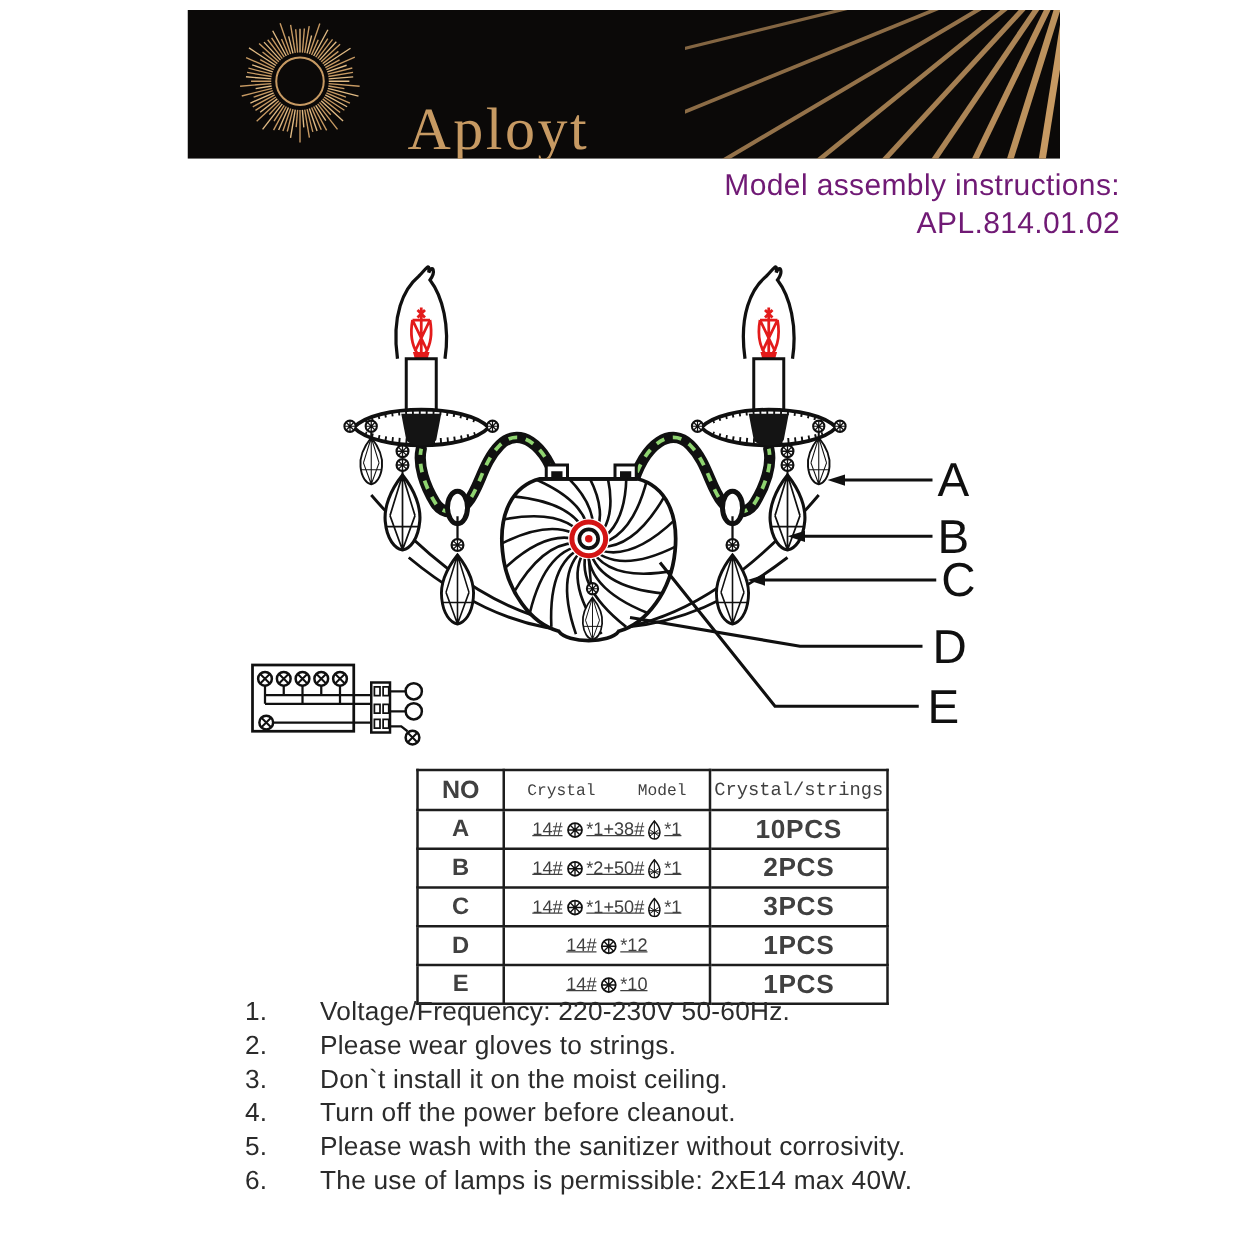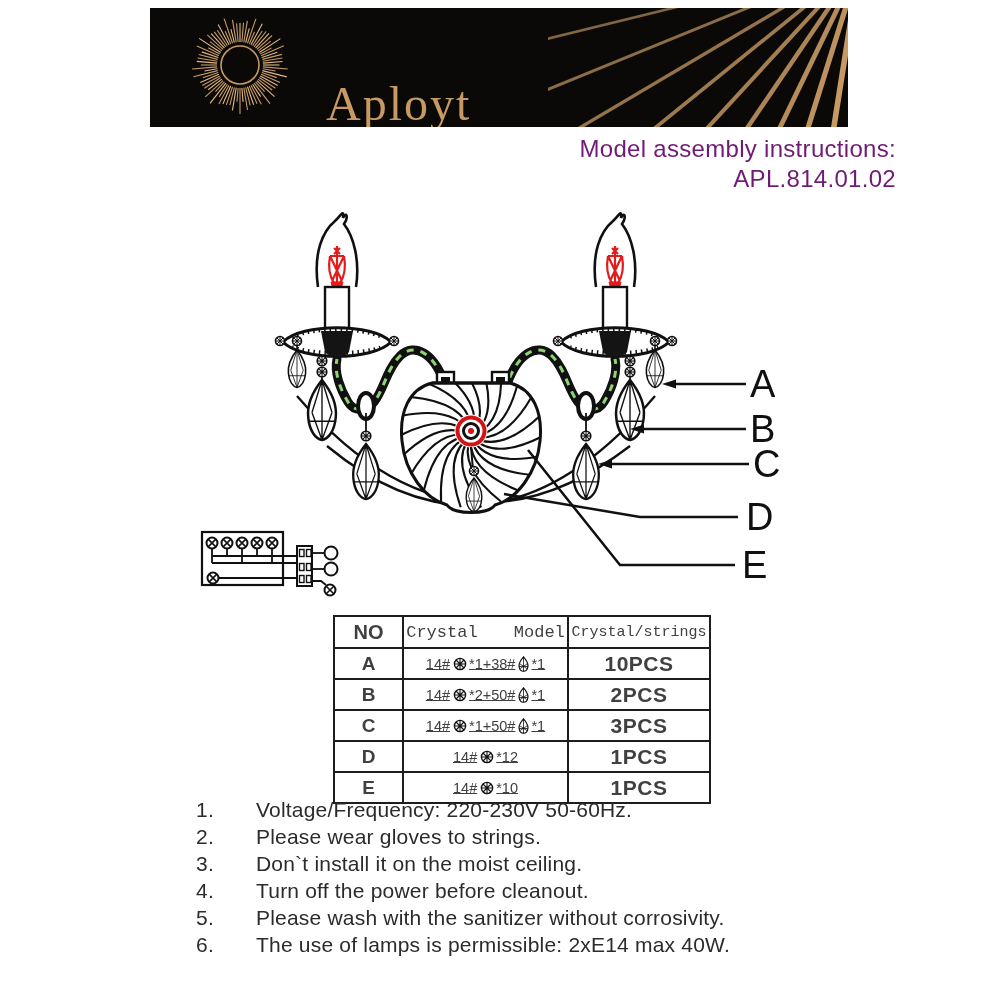--- a/index.html
+++ b/index.html
@@ -19,21 +19,21 @@
                color:#701a75;font-size:24px;font-weight:500;line-height:30px;letter-spacing:.3px;}
 
   
   #sconce{position:absolute;left:170px;top:200px;}
   #wiring{position:absolute;left:193px;top:523px;}
 
   
   table.parts{position:absolute;left:317px;top:615px;border-collapse:collapse;color:#404040;margin-left:16px;}
   table.parts td,table.parts th{border:2px solid #1d1d1d;text-align:center;vertical-align:middle;padding:0;}
   th.h-no{width:67px;height:30px;font-size:20px;font-weight:600;}
-  th.h-crystal{width:163px;font-family:"Liberation Mono",monospace;font-size:17px;font-weight:500;word-spacing:26px;}
+  th.h-crystal{width:163px;font-family:"Liberation Mono",monospace;font-size:13px;font-weight:500;word-spacing:26px;}
   th.h-qty{width:140px;font-family:"Liberation Mono",monospace;font-size:15px;font-weight:500;}
   td.c-no{height:29px;font-size:19px;font-weight:600;}
   td.c-crystal{font-size:14.5px;font-weight:500;white-space:nowrap;text-decoration:underline;}
   td.c-crystal .tok{margin:0 1.5px;vertical-align:middle;}
   td.c-crystal svg{vertical-align:middle;margin:0 1px;}
   td.c-qty{font-size:21px;font-weight:600;letter-spacing:.5px;}
 
   
   .instructions{position:absolute;left:196px;top:796px;width:680px;color:#2b2b2b;}
   .instructions .row{display:flex;font-size:21px;line-height:27px;letter-spacing:.2px;}

